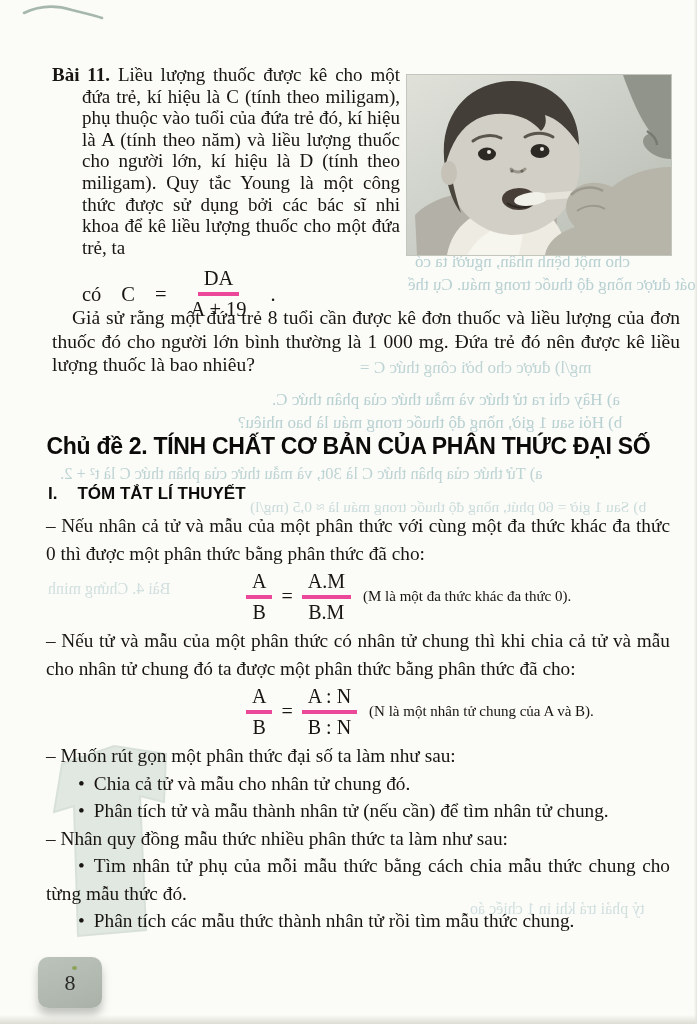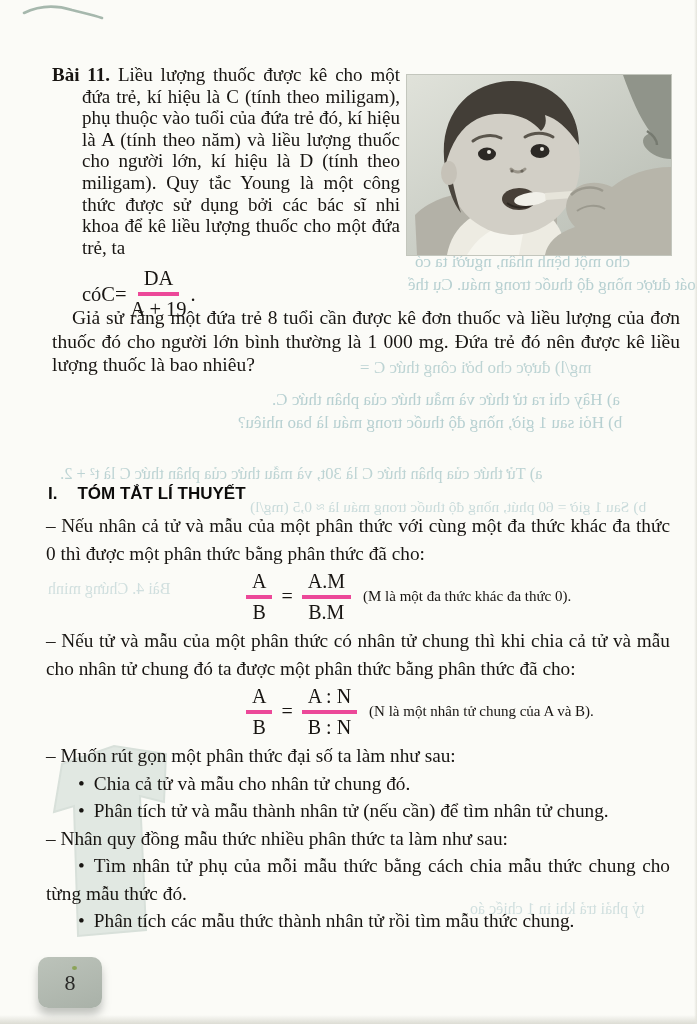--- a/index.html
+++ b/index.html
@@ -24,21 +24,21 @@
     background:linear-gradient(to left, #e4e4dc, rgba(255,255,255,0));}
   
   .exercise{position:absolute; left:52px; top:64px; width:624px; display:flex;}
   .ex-left{width:352px; flex:none;}
   .ex-para{
     margin:0; width:318px; padding-left:30px; text-indent:-30px;
     font-size:19px; line-height:21.6px; text-align:justify;
   }
   .ex-label{font-weight:bold;}
   .young-line{
-    display:flex; align-items:center; gap:0;
+    display:flex; align-items:center; gap:20px;
     margin:9px 0 0 30px; font-size:20.5px;
   }
   .frac{display:inline-flex; flex-direction:column; align-items:center; vertical-align:middle;}
   .frac .num{display:block; border-bottom:4px solid #ec4899; padding:0 6px 2px; line-height:23px;}
   .frac .den{display:block; padding:2px 4px 0; line-height:23px;}
   .photo-wrap{flex:none; margin:10px 0 0 2px; width:266px; height:182px;}
   .photo-wrap svg{display:block; border:1px solid #c3c6bd;}
   
   .question{
     position:absolute; left:40px; top:294px; width:628px; margin:12px;
@@ -156,20 +156,21 @@
         <path d="M170,136 C178,130 190,129 198,134" fill="none" stroke="#9b998e" stroke-width="2"></path>
 
         <path d="M264,0 L216,0 C224,22 232,42 244,58 C236,60 234,66 238,72 C244,80 254,84 264,84 Z" fill="#90948a"></path>
         <path d="M240,56 C246,60 250,64 250,70" fill="none" stroke="#767a70" stroke-width="2.5"></path>
       </svg>
     </div>
   </div>
 
   <p class="question">Giả sử rằng một đứa trẻ 8 tuổi cần được kê đơn thuốc và liều lượng của đơn thuốc đó cho người lớn bình thường là 1 000 mg. Đứa trẻ đó nên được kê liều lượng thuốc là bao nhiêu?</p>
 
+  <h1 class="chapter-title">Chủ đề 2. TÍNH CHẤT CƠ BẢN CỦA PHÂN THỨC ĐẠI SỐ</h1>
 
   <div class="subsection">
     <span>I.</span>
     <span>TÓM TẮT LÍ THUYẾT</span>
   </div>
 
   <div class="theory">
     <p class="rule">– Nếu nhân cả tử và mẫu của một phân thức với cùng một đa thức khác đa thức 0 thì được một phân thức bằng phân thức đã cho:</p>
     <div class="eq-line">
       <span class="frac">

